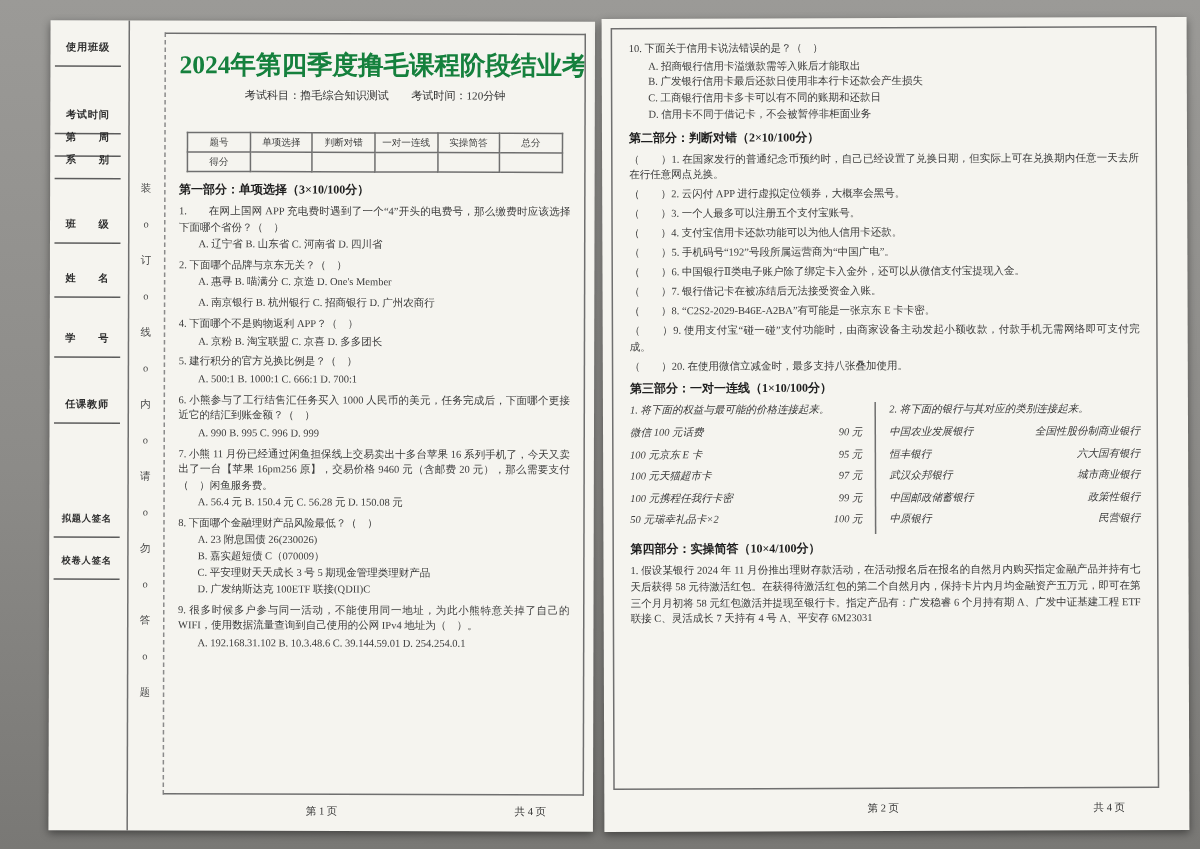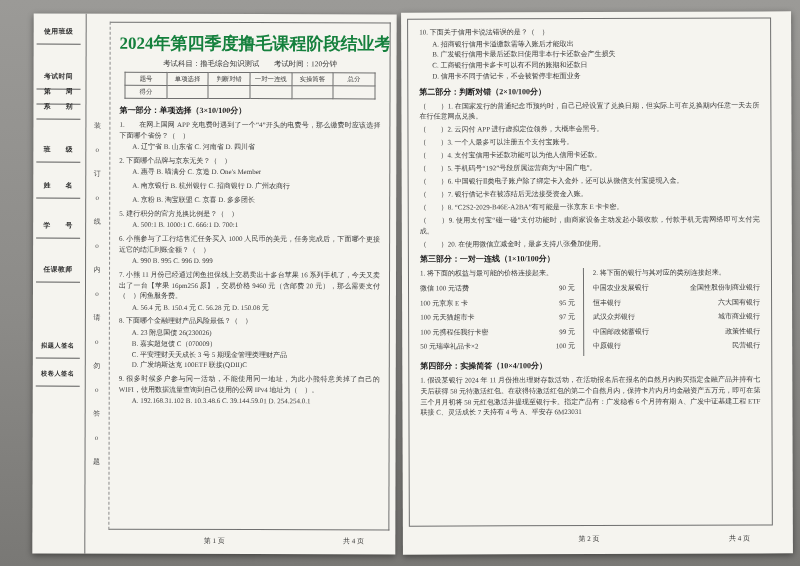--- a/index.html
+++ b/index.html
@@ -28,36 +28,36 @@
   .sidebar div.sb-item:nth-of-type(9){top:328px;font-size:6.2px}
   .sidebar div.sb-item:nth-of-type(10){top:356px;font-size:6.2px}
 
   .binding{position:absolute;left:52px;top:100px;width:24px;height:390px;
            font-size:7px;color:#4a4a4a;text-align:center;line-height:24px;white-space:pre-line;}
 
   .main1{position:absolute;left:76px;top:8px;right:6px;bottom:24px;
          border:1px solid #6f6f6f;border-left:1px dashed #8a8a8a;
          padding:7px 9px 4px 9px;box-sizing:border-box;overflow:hidden;}
   .title{font-size:17px;font-weight:bold;color:#15803d;text-align:center;white-space:nowrap;margin:2px 0 4px 0;}
-  .subtitle{font-size:7.4px;text-align:center;color:#333;margin-bottom:3px;}
+  .subtitle{font-size:7.4px;text-align:center;color:#333;margin-bottom:19px;}
   table.score{width:96%;margin:0 auto 6px auto;border-collapse:collapse;table-layout:fixed;}
   table.score td{border:1px solid #6f6f6f;height:12px;font-size:6.4px;text-align:center;color:#3d3d3d;padding:0 1px;}
   .part-head{font-size:8px;font-weight:bold;color:#1e1e1e;margin:4px 0 4px 0;}
   .question{margin-bottom:3px;}
   .q-text{font-size:7px;line-height:1.5;text-align:justify;}
   .q-opts{font-size:7px;line-height:1.55;margin:1px 0 2px 13px;white-space:pre-line;}
   .footer{position:absolute;bottom:6px;left:76px;right:6px;height:12px;font-size:7px;color:#333;}
   .footer .f-left{position:absolute;left:34%;}
   .footer .f-right{position:absolute;right:9%;}
 
   
   .box2{position:absolute;left:6px;top:6px;right:20px;bottom:28px;
         border:1px solid #6f6f6f;padding:8px 11px 4px 11px;box-sizing:border-box;overflow:hidden;}
   .judge-item{font-size:7px;line-height:1.5;margin-bottom:2.5px;text-align:justify;}
-  .match{display:flex;margin:2px 0 4px 0;}
+  .match{display:flex;margin:2px 0 4px 0;font-style:italic;}
   .match-col{flex:1;font-size:7px;}
   .match-col.left{padding-right:8px;border-right:1px solid #6f6f6f;}
   .match-col.right{padding-left:9px;flex:1.08;}
   .match-title{font-size:7px;line-height:1.5;margin-bottom:3px;}
   .pair{display:flex;justify-content:space-between;margin:4.5px 0;}
   .pair .pb{text-align:center;}
   .para{font-size:7px;line-height:1.55;text-align:justify;margin-bottom:6px;}
   .footer2{position:absolute;bottom:8px;left:0;right:0;height:12px;font-size:7px;color:#333;}
   .footer2 .f-left{position:absolute;left:45%;}
   .footer2 .f-right{position:absolute;right:11%;}
@@ -144,20 +144,21 @@
         <div class="question">
           <div class="q-text">2. 下面哪个品牌与京东无关？（　）</div>
           <div class="q-opts">A. 惠寻  B. 喵满分  C. 京造  D. One's Member</div>
         </div>
 
         <div class="question">
           <div class="q-opts">A. 南京银行  B. 杭州银行  C. 招商银行  D. 广州农商行</div>
         </div>
 
         <div class="question">
+          <div class="q-text">4. 下面哪个不是购物返利 APP？（　）</div>
           <div class="q-opts">A. 京粉  B. 淘宝联盟  C. 京喜  D. 多多团长</div>
         </div>
 
         <div class="question">
           <div class="q-text">5. 建行积分的官方兑换比例是？（　）</div>
           <div class="q-opts">A. 500:1  B. 1000:1  C. 666:1  D. 700:1</div>
         </div>
 
         <div class="question">
           <div class="q-text">6. 小熊参与了工行结售汇任务买入 1000 人民币的美元，任务完成后，下面哪个更接近它的结汇到账金额？（　）</div>

